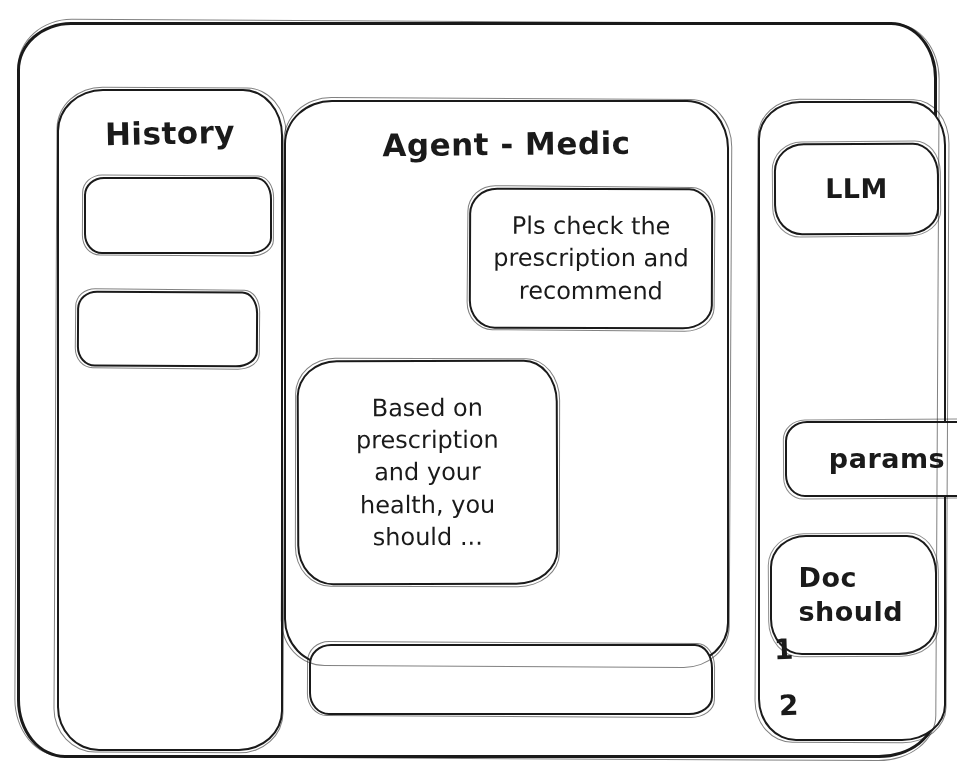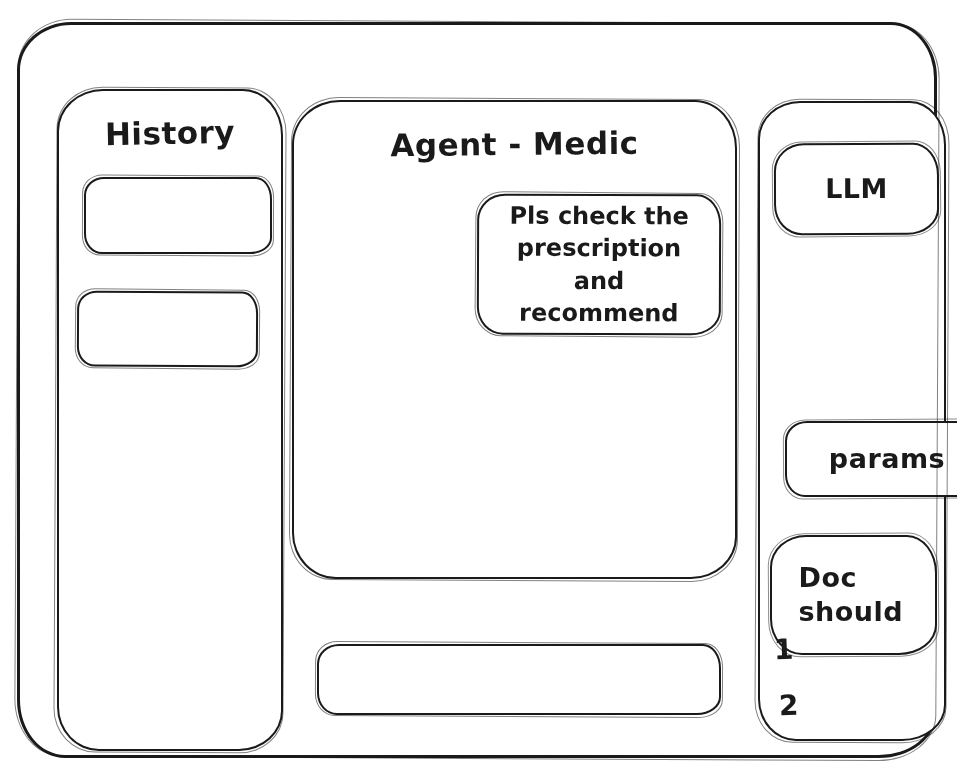--- a/index.html
+++ b/index.html
@@ -56,32 +56,31 @@
   .history-item{
     border-width:2.5px;
     border-radius:20px 16px 22px 18px / 18px 22px 16px 20px;
     cursor:pointer;
   }
   .history-item.one{left:25px;top:86px;width:188px;height:77px;}
   .history-item.two{left:18px;top:200px;width:181px;height:76px;transform:rotate(.3deg);}
 
   
   .panel-center{
-    left:272px;top:75px;width:445px;height:479px;
+    left:264px;top:75px;width:445px;height:565px;
     border-radius:48px 42px 46px 44px / 44px 48px 42px 46px;
   }
   .panel-center .panel-title{top:24px;transform:rotate(-.6deg);}
   .bubble{
     border-width:2.6px;
     display:flex;align-items:center;justify-content:center;
     text-align:center;
     font-size:24px;
-    font-weight:700;
+    font-weight:400;
     line-height:1.35;
-    margin-top:6px;
   }
   .bubble .bubble-text{display:block;}
   .bubble-user{
     left:183px;top:86px;width:244px;height:141px;
     border-radius:28px 24px 30px 26px / 26px 30px 24px 28px;
     transform:rotate(.2deg);
   }
   .bubble-user .bubble-text{max-width:205px;}
   .bubble-assistant{
     left:11px;top:258px;width:261px;height:225px;
@@ -162,20 +161,23 @@
       <div class="sketch history-item two"></div>
     </aside>
 
     <main class="sketch panel-center">
       <div class="panel-title">Agent - Medic</div>
 
       <div class="sketch bubble bubble-user">
         <span class="bubble-text">Pls check the prescription and recommend</span>
       </div>
 
+      <div class="sketch bubble bubble-assistant">
+        <span class="bubble-text">Based on prescription and your health, you should ...</span>
+      </div>
 
       <div class="sketch chat-input">
         <input type="text" value="" style="">
       </div>
     </main>
 
     <aside class="sketch panel-right">
       <button class="tool-btn btn-llm">
         <span class="btn-label">LLM</span>
       </button>

